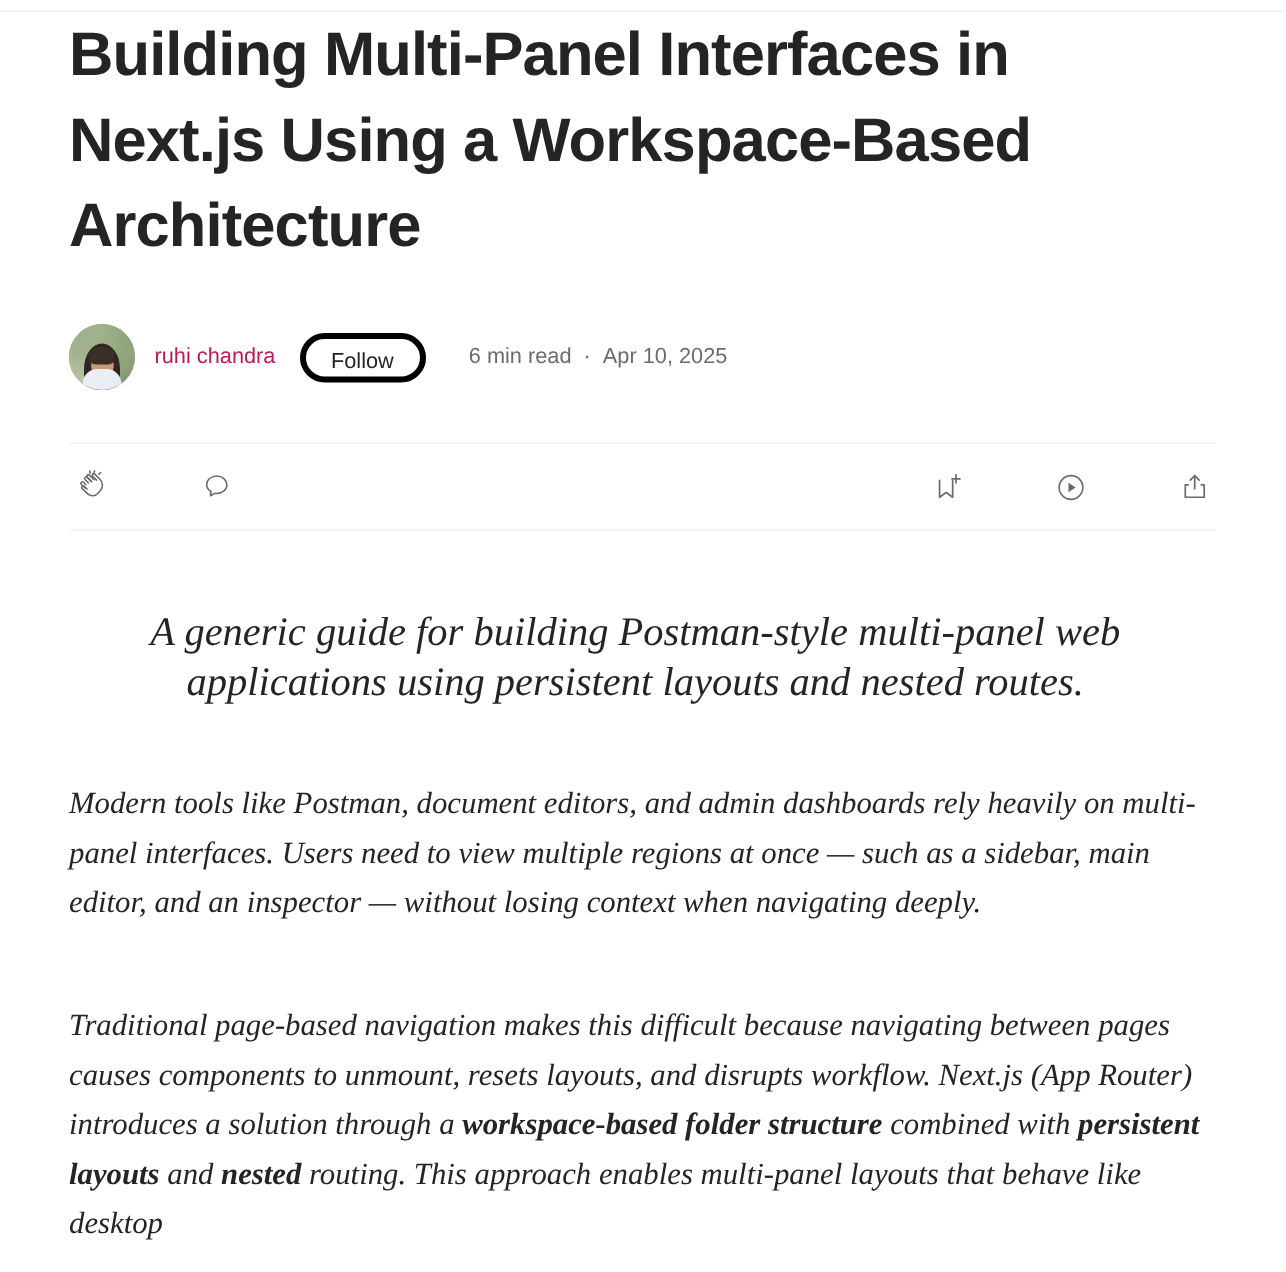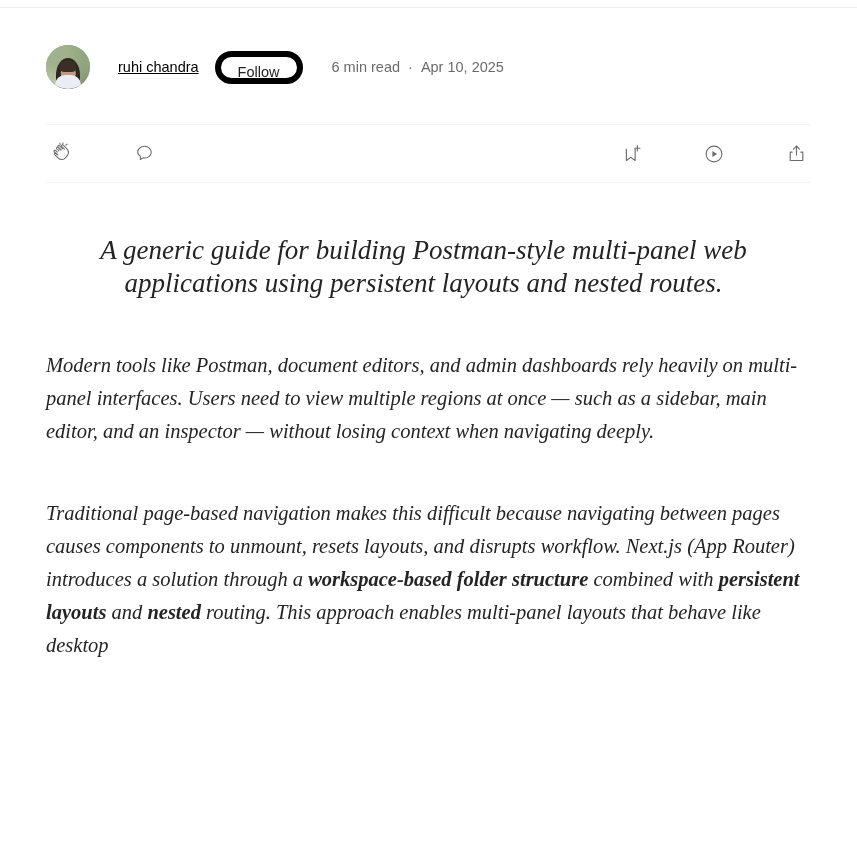--- a/index.html
+++ b/index.html
@@ -115,33 +115,32 @@
     left: 50%;
     bottom: 0;
     width: 26px;
     height: 14px;
     transform: translateX(-50%);
     border-radius: 10px 10px 0 0;
     background: #e8eef3;
   }
 
   .author-name {
-    margin-left: 28px;
+    margin-left: 13px;
     font-size: 14.5px;
-    color: #000000;
+    color: #be185d;
     font-family: "Liberation Sans", sans-serif;
     white-space: nowrap;
-    text-decoration: underline;
   }
 
   .follow-btn {
     margin-left: 16px;
     height: 33px;
     padding: 0 17px;
-    border: 6px solid #000000;
+    border: 4px solid #000000;
     border-radius: 99px;
     background: transparent;
     color: #242424;
     font-size: 14.5px;
     font-family: "Liberation Sans", sans-serif;
     line-height: 31px;
     cursor: pointer;
     white-space: nowrap;
     box-sizing: border-box;
   }
@@ -215,20 +214,21 @@
 </style>
 </head>
 <body>
 
 <div id="page">
 
   <div class="top-hairline"></div>
 
   <div class="article">
 
+    <h1 class="title">Building Multi-Panel Interfaces in Next.js Using a Workspace-Based Architecture</h1>
 
     <div class="byline">
       <div class="avatar">
         <span class="sky"></span>
         <span class="hair"></span>
         <span class="face"></span>
         <span class="hair-front"></span>
         <span class="torso"></span>
       </div>
 

